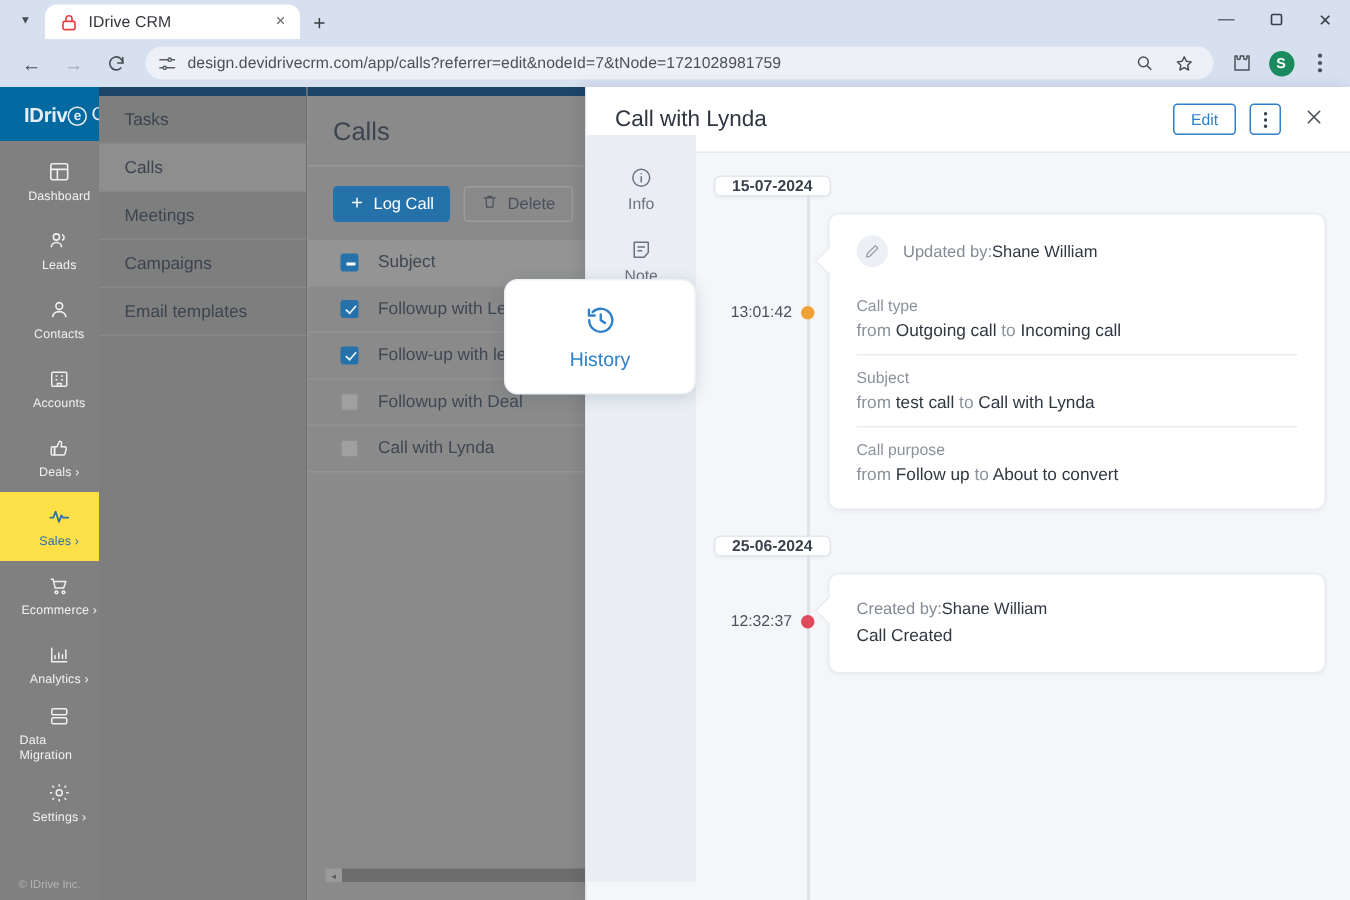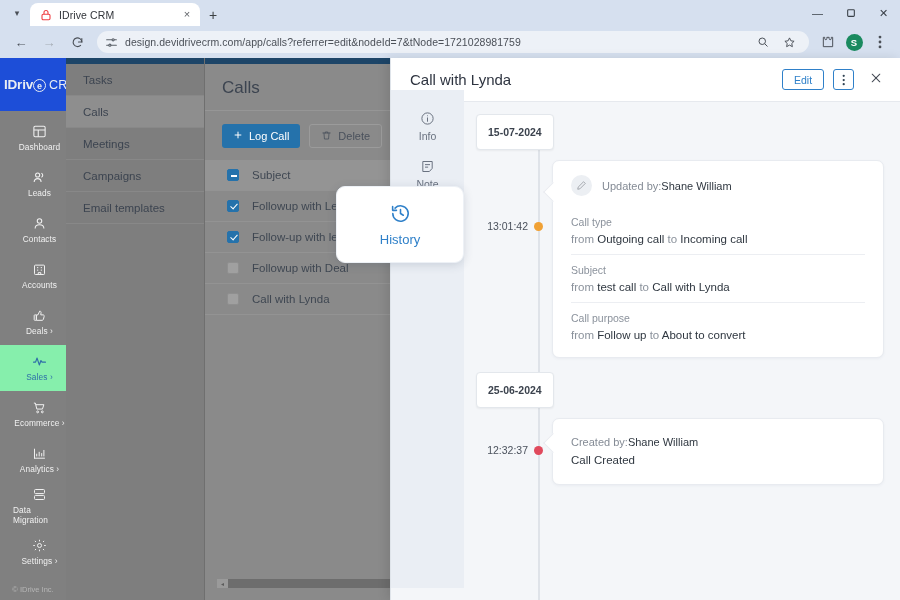--- a/index.html
+++ b/index.html
@@ -69,35 +69,35 @@
 
   
   .app { position: absolute; left: 0; top: 58px; width: 900px; height: 542px; background: #fff; }
 
   
   .rail {
     position: absolute; left: 0; top: 0; width: 66px; height: 542px;
     background: #808080; display: flex; flex-direction: column;
   }
   .brand {
-    height: 53px; background: #1d4ed8; display: flex; align-items: center; padding-left: 4px;
+    height: 36px; background: #0369a1; display: flex; align-items: center; padding-left: 16px;
   }
   .brand-text { font-size: 13.5px; font-weight: 700; color: #e8edf3; letter-spacing: -.2px; display:flex; align-items:center;}
   .brand-e {
     display:inline-flex; align-items:center; justify-content:center;
     width: 13px; height: 13px; border:1.3px solid #e8edf3; border-radius:50%;
     font-size:9px; font-weight:700; margin: 0 0px; position: relative; top:1px;
   }
   .brand-crm { font-weight: 400; font-size: 12.5px; letter-spacing: .3px; margin-left: 3px; }
   .rail-items { flex: 1; padding-top: 4px; }
   .rail-item {
     height: 46px; display: flex; flex-direction: column; align-items: center; justify-content: center;
     gap: 3px; color: #f0f0f0; padding-left: 13px;
   }
-  .rail-item.active { background: #86efac; color: #2f6fa8; }
+  .rail-item.active { background: #fde047; color: #2f6fa8; }
   .rail-icon { height: 15px; display: flex; align-items: center; }
   .rail-label { font-size: 8.3px; letter-spacing: .1px; }
   .rail-foot { height: 22px; display:flex; align-items:center; justify-content:center;
                font-size: 7.5px; color: #b5b5b5; }
 
   
   .subnav {
     position: absolute; left: 66px; top: 0; width: 139px; height: 542px; background: #7e7e7e;
     border-right: 1px solid #6f6f6f;
   }
@@ -185,21 +185,21 @@
   .vtab.active .vtab-icon { height: 22px; }
 
   
   .timeline { position: absolute; left: 73px; top: 44px; right: 0; bottom: 0; overflow: hidden; }
   .tl-inner { position: relative; padding: 12px 0 0 0; height: 100%; }
   .tl-line {
     position: absolute; left: 74px; top: 22px; bottom: 0; width: 1.5px; background: #dfe3e9;
   }
   .date-chip {
     position: relative; z-index: 2; margin-left: 12px; display: inline-flex; align-items:center;
-    height: 36px; padding: 0 11px; background: #fff; border: 1px solid #e3e7ec;
+    height: 14px; padding: 0 11px; background: #fff; border: 1px solid #e3e7ec;
     border-radius: 4px; font-size: 10.5px; font-weight: 700; color: #3b424d;
     box-shadow: 0 1px 2px rgba(0,0,0,.05);
   }
   .tl-entry { position: relative; display: flex; align-items: flex-start; margin-top: 10px; }
   .tl-time {
     width: 64px; text-align: right; font-size: 10.5px; color: #4a515c;
     position: absolute; left: 0;
   }
   .tl-dot {
     position: absolute; left: 70px; width: 9px; height: 9px; border-radius: 50%;

